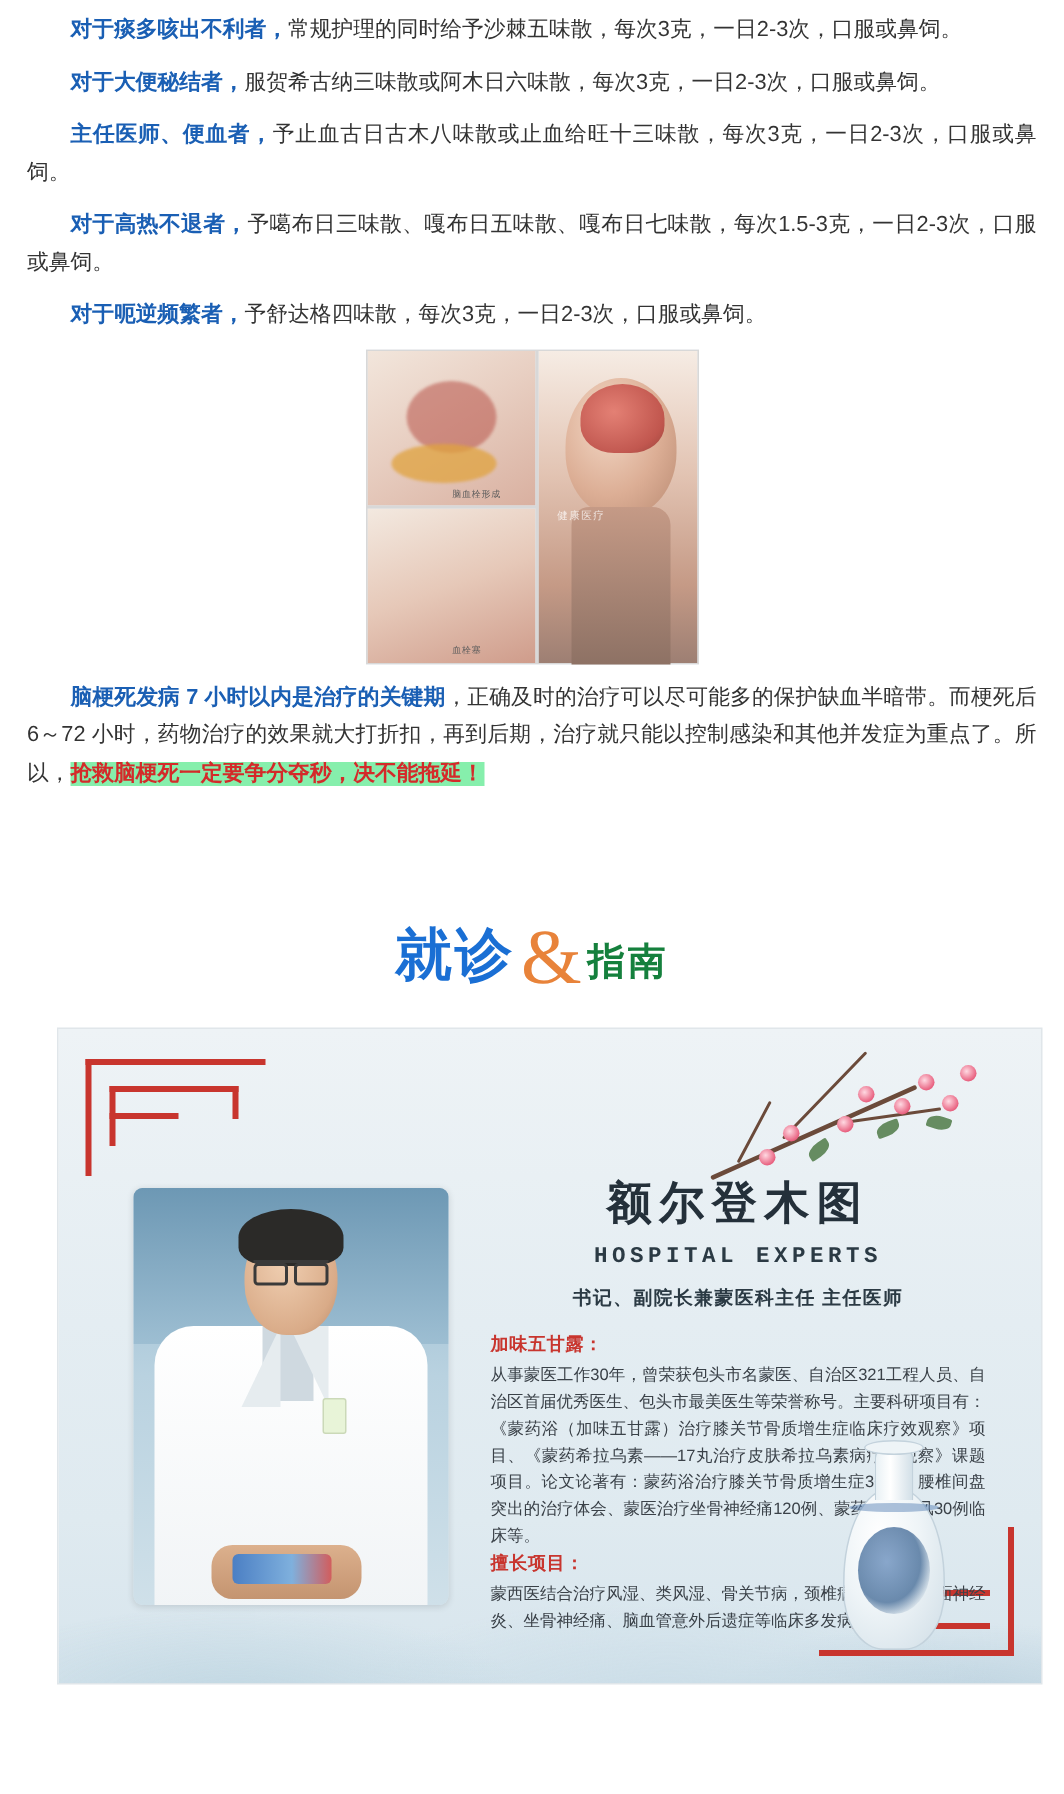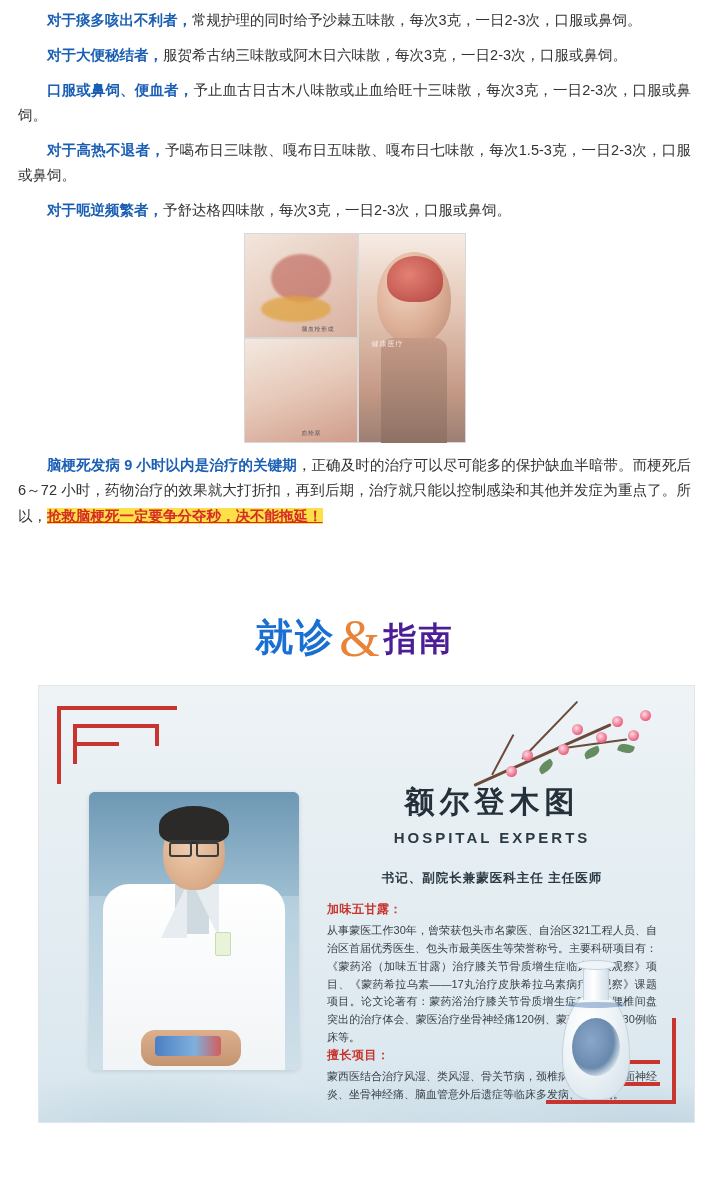--- a/index.html
+++ b/index.html
@@ -147,24 +147,23 @@
   .body-p {
     margin: 0 18px;
     font-size: 14.5px;
     line-height: 1.76;
     color: #333333;
     text-indent: 29px;
     text-align: justify;
   }
   .body-p .blue-b { color: #1a5fb4; font-weight: bold; }
   .body-p .hl {
-    background: #fde047;
+    background: #86efac;
     color: #d42a2a;
     font-weight: bold;
-    text-decoration: underline;
   }
 
   
   .big-title {
     margin: 78px 0 26px 0;
     text-align: center;
     line-height: 1;
     white-space: nowrap;
   }
   .big-title .bt-left {
@@ -176,23 +175,23 @@
   }
   .big-title .bt-amp {
     font-size: 52px;
     color: #e8833a;
     font-family: "Liberation Serif", "DejaVu Serif", serif;
     margin: 0 4px;
     position: relative;
     top: 6px;
   }
   .big-title .bt-right {
-    font-size: 33px;
-    font-weight: bold;
-    color: #4c1d95;
+    font-size: 25px;
+    font-weight: bold;
+    color: #15803d;
     letter-spacing: 2px;
     font-family: "Liberation Serif", "DejaVu Serif", serif;
     text-align: center;
   }
 
   
   .poster-wrap {
     margin: 0 14px;
     display: flex;
     justify-content: flex-start;
@@ -385,24 +384,24 @@
     text-align: center;
     font-family: "Liberation Serif", "DejaVu Serif", serif;
   }
   .p-en {
     margin-top: 6px;
     font-size: 15px;
     font-weight: bold;
     color: #2b3a44;
     letter-spacing: 3px;
     text-align: center;
-    font-family: Liberation Sans, sans-serif;
+    font-family: Liberation Mono, monospace;
   }
   .p-role {
-    margin-top: 24px;
+    margin-top: 11px;
     font-size: 12.5px;
     font-weight: bold;
     color: #2b3a44;
     letter-spacing: 1px;
     text-align: center;
   }
   .p-sub {
     margin-top: 14px;
     font-size: 12px;
     font-weight: bold;
@@ -477,21 +476,21 @@
 <div class="page">
 
   <div class="treat-list">
     <p class="treat-p">
       <span class="lead">对于痰多咳出不利者，</span><span class="body">常规护理的同时给予沙棘五味散，每次3克，一日2-3次，口服或鼻饲。</span>
     </p>
     <p class="treat-p">
       <span class="lead">对于大便秘结者，</span><span class="body">服贺希古纳三味散或阿木日六味散，每次3克，一日2-3次，口服或鼻饲。</span>
     </p>
     <p class="treat-p">
-      <span class="lead">口服或鼻饲、便血者，</span><span class="body">予止血古日古木八味散或止血给旺十三味散，每次3克，一日2-3次，口服或鼻饲。</span>
+      <span class="lead">主任医师、便血者，</span><span class="body">予止血古日古木八味散或止血给旺十三味散，每次3克，一日2-3次，口服或鼻饲。</span>
     </p>
     <p class="treat-p">
       <span class="lead">对于高热不退者，</span><span class="body">予噶布日三味散、嘎布日五味散、嘎布日七味散，每次1.5-3克，一日2-3次，口服或鼻饲。</span>
     </p>
     <p class="treat-p">
       <span class="lead">对于呃逆频繁者，</span><span class="body">予舒达格四味散，每次3克，一日2-3次，口服或鼻饲。</span>
     </p>
   </div>
 
   <div class="figure-wrap">
@@ -510,21 +509,21 @@
         <span class="neck"></span>
       </div>
       <span class="fig-caption cap1">脑血栓形成</span>
       <span class="fig-caption cap2">血栓塞</span>
       <span class="watermark">健康医疗</span>
     </div>
   </div>
 
 
   <p class="body-p">
-    <span class="blue-b">脑梗死发病 9 小时以内是治疗的关键期</span><span>，正确及时的治疗可以尽可能多的保护缺血半暗带。而梗死后 6～72 小时，药物治疗的效果就大打折扣，再到后期，治疗就只能以控制感染和其他并发症为重点了。所以，</span><span class="hl">抢救脑梗死一定要争分夺秒，决不能拖延！</span>
+    <span class="blue-b">脑梗死发病 7 小时以内是治疗的关键期</span><span>，正确及时的治疗可以尽可能多的保护缺血半暗带。而梗死后 6～72 小时，药物治疗的效果就大打折扣，再到后期，治疗就只能以控制感染和其他并发症为重点了。所以，</span><span class="hl">抢救脑梗死一定要争分夺秒，决不能拖延！</span>
   </p>
 
   <div class="big-title">
     <span class="bt-left">就诊</span><span class="bt-amp">&amp;</span><span class="bt-right">指南</span>
   </div>
 
   <div class="poster-wrap">
     <div class="poster">
       <div class="mountains"></div>
 

